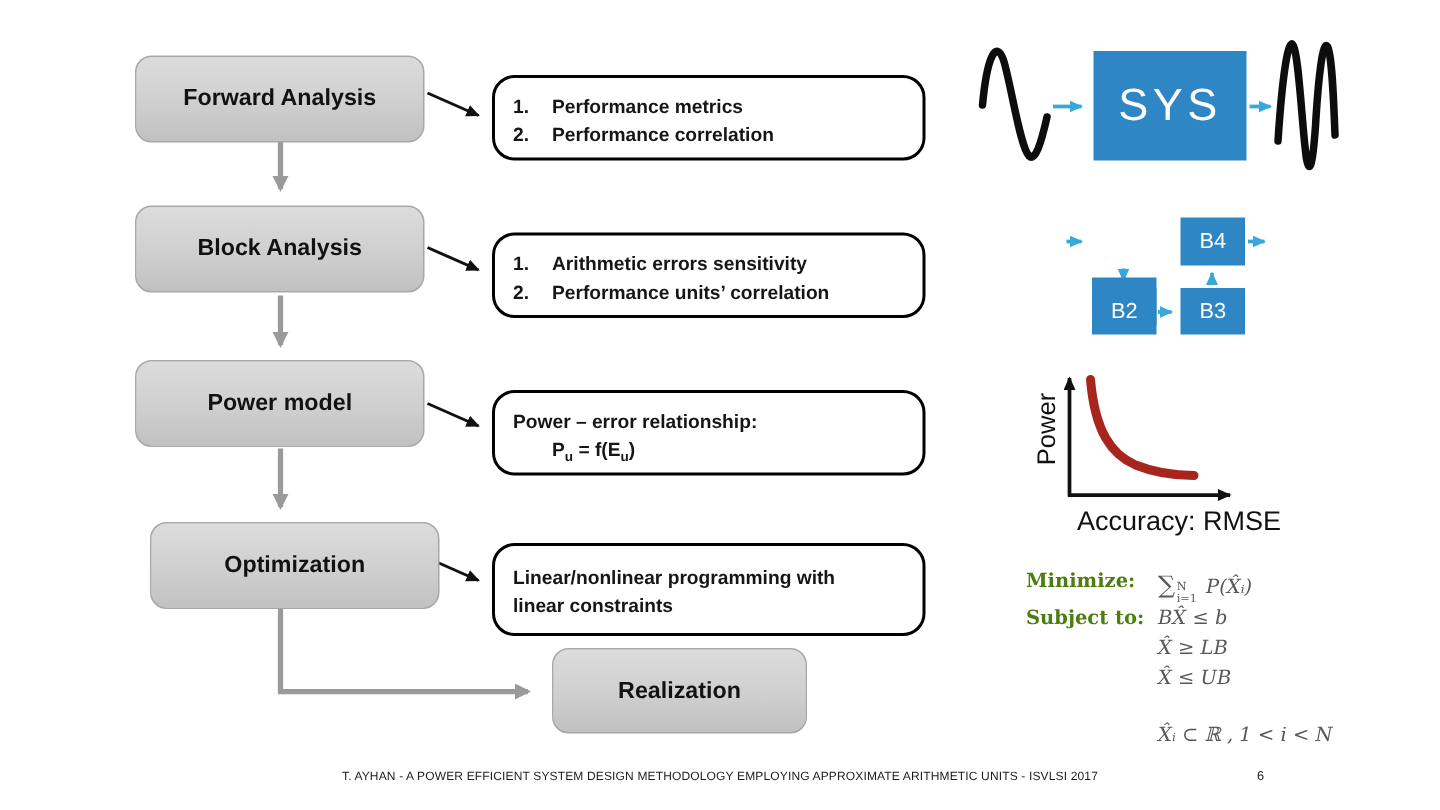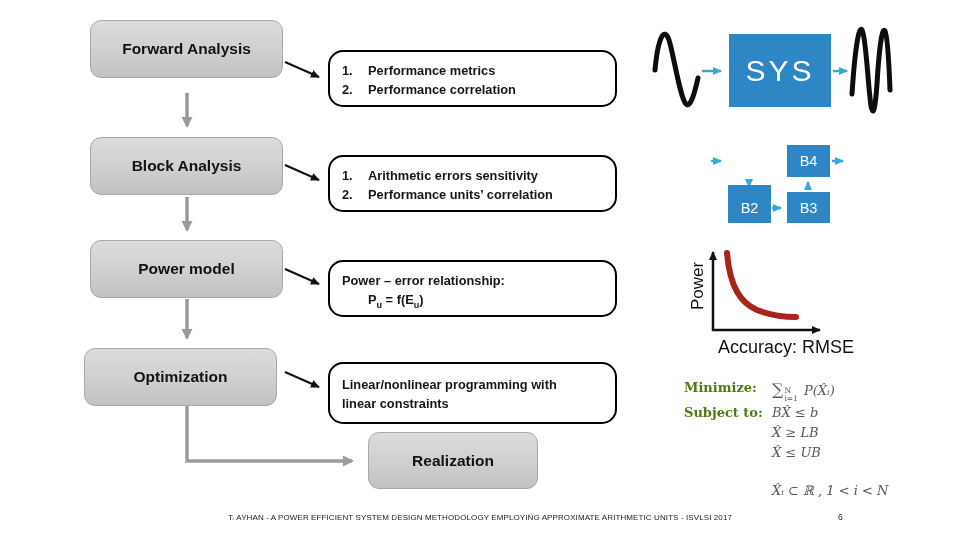--- a/index.html
+++ b/index.html
@@ -115,30 +115,30 @@
 
     <path d="M852,94 C855,48 859,25 862,30 C866,36 868,86 871,106 C873,116 875,112 877,84 C879,50 882,26 885,31 C888,37 889,64 890,90" stroke="#0d0d0d" stroke-width="5" fill="none" stroke-linecap="round" stroke-linejoin="round"></path>
 
     <g>
       <line x1="713" y1="331" x2="713" y2="252" stroke="#111" stroke-width="2.5" marker-end="url(#mBlack)"></line>
       <line x1="712" y1="330" x2="820" y2="330" stroke="#111" stroke-width="2.5" marker-end="url(#mBlack)"></line>
       <path d="M727,253 C730,288 741,303 757,310 C772,316 787,317 796,317" stroke="#A8251D" stroke-width="6" fill="none" stroke-linecap="round"></path>
     </g>
   </svg>
 
-  <div class="flow-box" style="left:90px;top:20px;align-items:center;">
+  <div class="flow-box" style="left:90px;top:37px;align-items:center;">
     <span>Forward Analysis</span>
   </div>
   <div class="flow-box" style="left:90px;top:137px;">
     <span>Block Analysis</span>
   </div>
   <div class="flow-box" style="left:90px;top:240px;">
     <span>Power model</span>
   </div>
-  <div class="flow-box" style="left:84px;top:348px;">
+  <div class="flow-box" style="left:100px;top:348px;">
     <span>Optimization</span>
   </div>
   <div class="flow-box" style="left:368px;top:432px;width:170px;height:57px;">
     <span>Realization</span>
   </div>
 
   <div class="detail-box" style="top:50px;height:57px;padding-top:9px;">
     <div class="dl-row">
       <span class="dl-num">1.</span>
       <span>Performance metrics</span>

